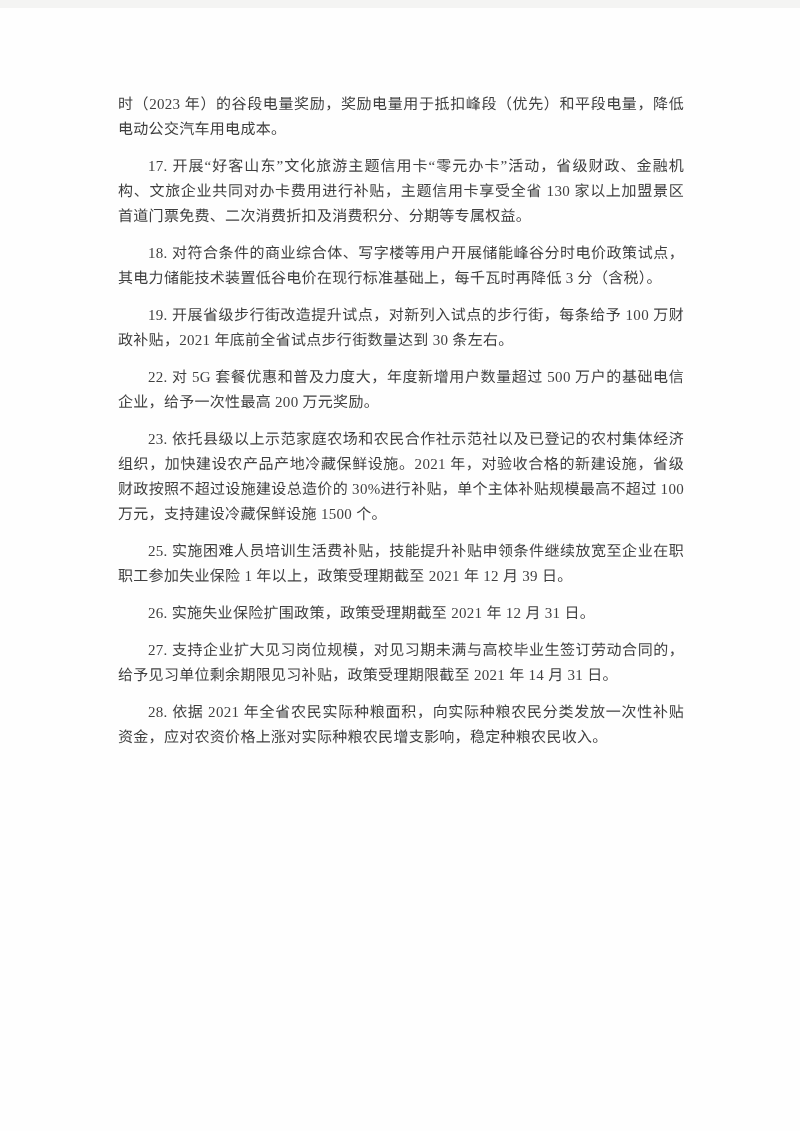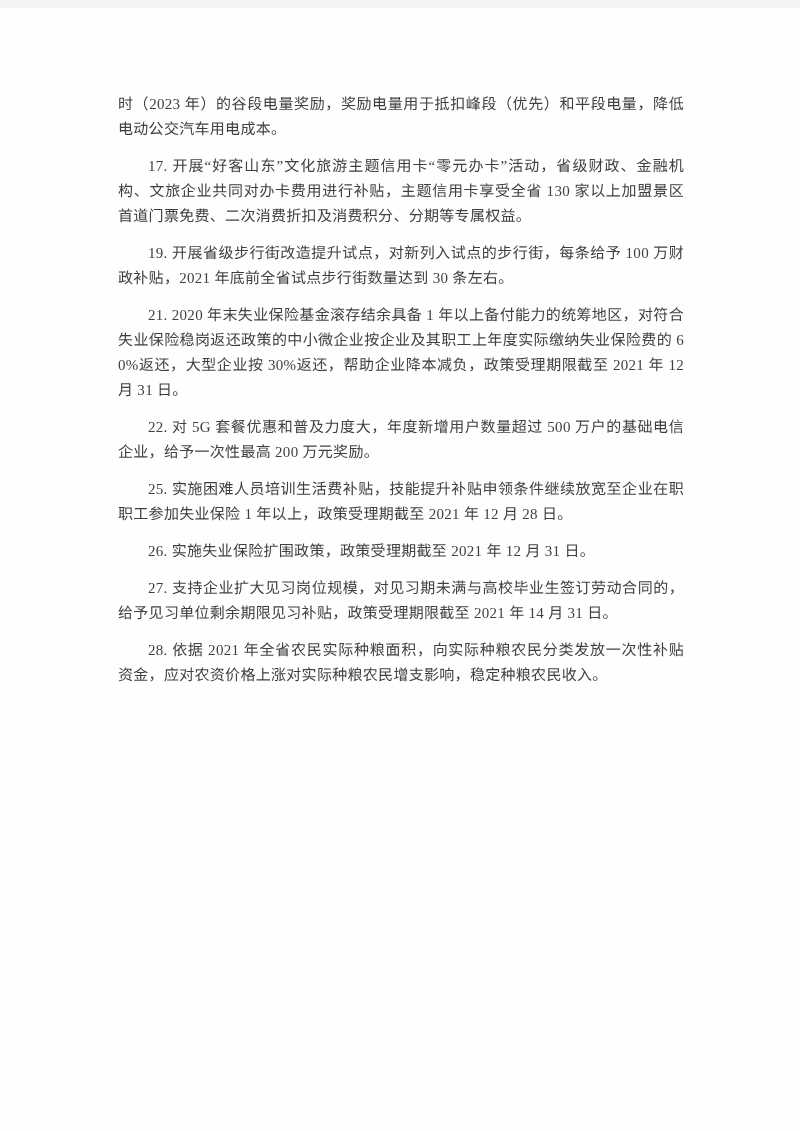--- a/index.html
+++ b/index.html
@@ -39,21 +39,22 @@
     text-indent: 0;
   }
 </style>
 </head>
 <body>
 
 <div class="page">
   <div class="content">
     <p class="para no-indent">时（2023 年）的谷段电量奖励，奖励电量用于抵扣峰段（优先）和平段电量，降低电动公交汽车用电成本。</p>
     <p class="para">17. 开展“好客山东”文化旅游主题信用卡“零元办卡”活动，省级财政、金融机构、文旅企业共同对办卡费用进行补贴，主题信用卡享受全省 130 家以上加盟景区首道门票免费、二次消费折扣及消费积分、分期等专属权益。</p>
+    <p class="para">18. 对符合条件的商业综合体、写字楼等用户开展储能峰谷分时电价政策试点，其电力储能技术装置低谷电价在现行标准基础上，每千瓦时再降低 3 分（含税）。</p>
     <p class="para">19. 开展省级步行街改造提升试点，对新列入试点的步行街，每条给予 100 万财政补贴，2021 年底前全省试点步行街数量达到 30 条左右。</p>
-    <p class="para">21. 2020 年末失业保险基金滚存结余具备 1 年以上备付能力的统筹地区，对符合失业保险稳岗返还政策的中小微企业按企业及其职工上年度实际缴纳失业保险费的 60%返还，大型企业按 30%返还，帮助企业降本减负，政策受理期限截至 2021 年 12 月 31 日。</p>
     <p class="para">22. 对 5G 套餐优惠和普及力度大，年度新增用户数量超过 500 万户的基础电信企业，给予一次性最高 200 万元奖励。</p>
-    <p class="para">25. 实施困难人员培训生活费补贴，技能提升补贴申领条件继续放宽至企业在职职工参加失业保险 1 年以上，政策受理期截至 2021 年 12 月 28 日。</p>
+    <p class="para">23. 依托县级以上示范家庭农场和农民合作社示范社以及已登记的农村集体经济组织，加快建设农产品产地冷藏保鲜设施。2021 年，对验收合格的新建设施，省级财政按照不超过设施建设总造价的 30%进行补贴，单个主体补贴规模最高不超过 100 万元，支持建设冷藏保鲜设施 1500 个。</p>
+    <p class="para">25. 实施困难人员培训生活费补贴，技能提升补贴申领条件继续放宽至企业在职职工参加失业保险 1 年以上，政策受理期截至 2021 年 12 月 39 日。</p>
     <p class="para">26. 实施失业保险扩围政策，政策受理期截至 2021 年 12 月 31 日。</p>
     <p class="para">27. 支持企业扩大见习岗位规模，对见习期未满与高校毕业生签订劳动合同的，给予见习单位剩余期限见习补贴，政策受理期限截至 2021 年 14 月 31 日。</p>
     <p class="para">28. 依据 2021 年全省农民实际种粮面积，向实际种粮农民分类发放一次性补贴资金，应对农资价格上涨对实际种粮农民增支影响，稳定种粮农民收入。</p>
   </div>
 </div>
 
 </body></html>

